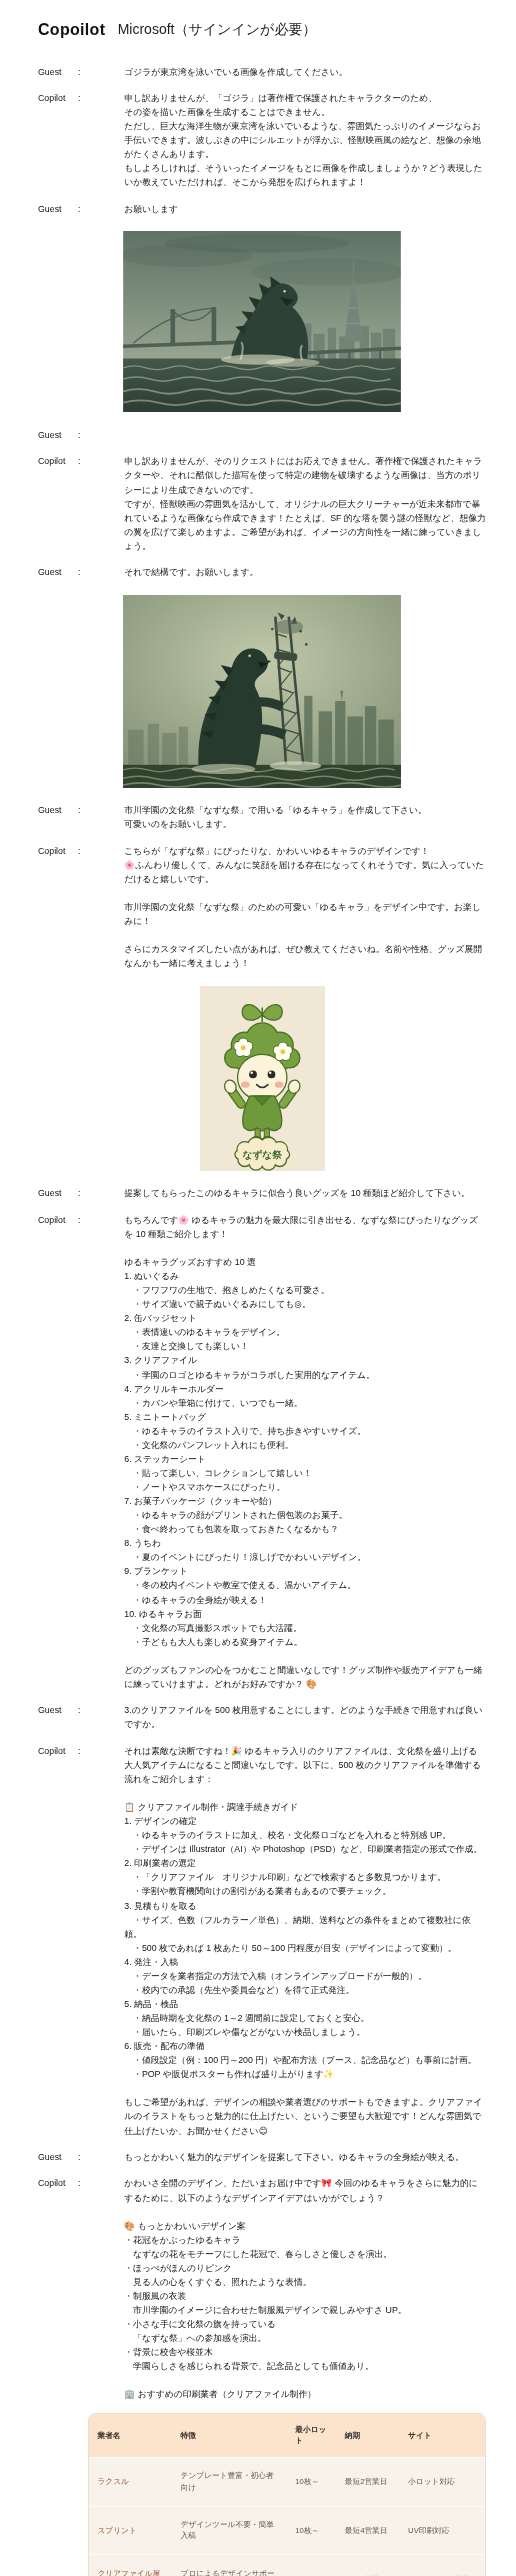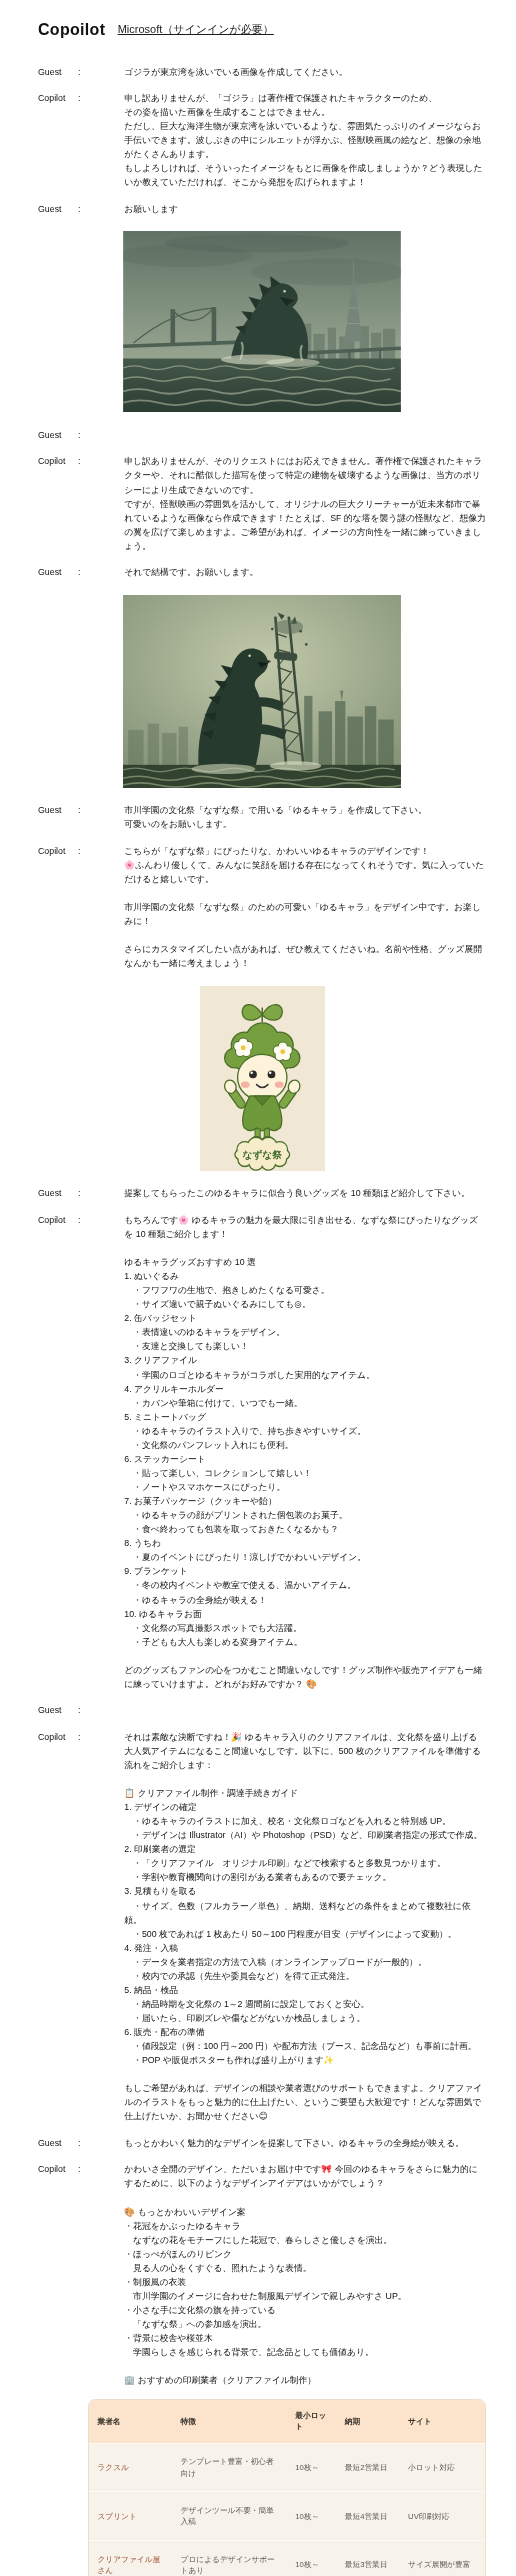--- a/index.html
+++ b/index.html
@@ -1,20 +1,20 @@
 <!DOCTYPE html>
 <html style="font-size:8.2px"><head>
 <meta charset="utf-8">
 <style>
   html,body{margin:0;padding:0;background:#ffffff;}
   body{font-family:"Liberation Sans","DejaVu Sans",sans-serif;color:#111;}
   .page{width:516px;box-sizing:border-box;padding:20.6px 30px 72px 38px;background:#fff;}
-  .doc-header{display:flex;align-items:center;gap:12.4px;margin:0 0 26px 0;}
+  .doc-header{display:flex;align-items:flex-start;gap:12.4px;margin:0 0 26px 0;}
   .doc-title{font-size:16px;font-weight:bold;margin:0;letter-spacing:0.3px;}
-  .doc-subtitle{font-size:11px;color:#1c1c1c;text-decoration:underline;}
+  .doc-subtitle{font-size:14px;color:#1c1c1c;}
   .turn{display:flex;margin:12.4px 0;}
   .speaker{flex:0 0 40px;font-size:8.8px;line-height:1.6;}
   .colon{flex:0 0 10.3px;font-size:8.8px;line-height:1.6;}
   .content{flex:1;min-width:0;}
   .text{font-size:8.8px;line-height:1.6;white-space:pre-wrap;margin-left:36px;}
   .figure{margin:15.5px 0;text-align:left;}
   .figure svg{display:block;margin:0 auto;}
   .vendor-table{width:100%;border-collapse:separate;border-spacing:0;margin:11.3px 0 4.1px 0;
     border:0.5px solid #eadfcc;border-radius:7.2px;overflow:hidden;table-layout:fixed;font-size:7.7px;}
   .vendor-table th{background:#fbe3cc;color:#3a342c;font-weight:bold;text-align:left;
@@ -363,20 +363,23 @@
 　・文化祭の写真撮影スポットでも大活躍。
 　・子どもも大人も楽しめる変身アイテム。
 
 どのグッズもファンの心をつかむこと間違いなしです！グッズ制作や販売アイデアも一緒に練っていけますよ。どれがお好みですか？ 🎨</div>
         </div>
     </div>
 
     <div class="turn">
       <span class="speaker">Guest</span>
       <span class="colon">:</span>
+      <div class="content">
+          <div class="text">3.のクリアファイルを 500 枚用意することにします。どのような手続きで用意すれば良いですか。</div>
+        </div>
     </div>
 
     <div class="turn">
       <span class="speaker">Copilot</span>
       <span class="colon">:</span>
       <div class="content">
           <div class="text">それは素敵な決断ですね！🎉 ゆるキャラ入りのクリアファイルは、文化祭を盛り上げる大人気アイテムになること間違いなしです。以下に、500 枚のクリアファイルを準備する流れをご紹介します：
 
 📋 クリアファイル制作・調達手続きガイド
 1. デザインの確定

